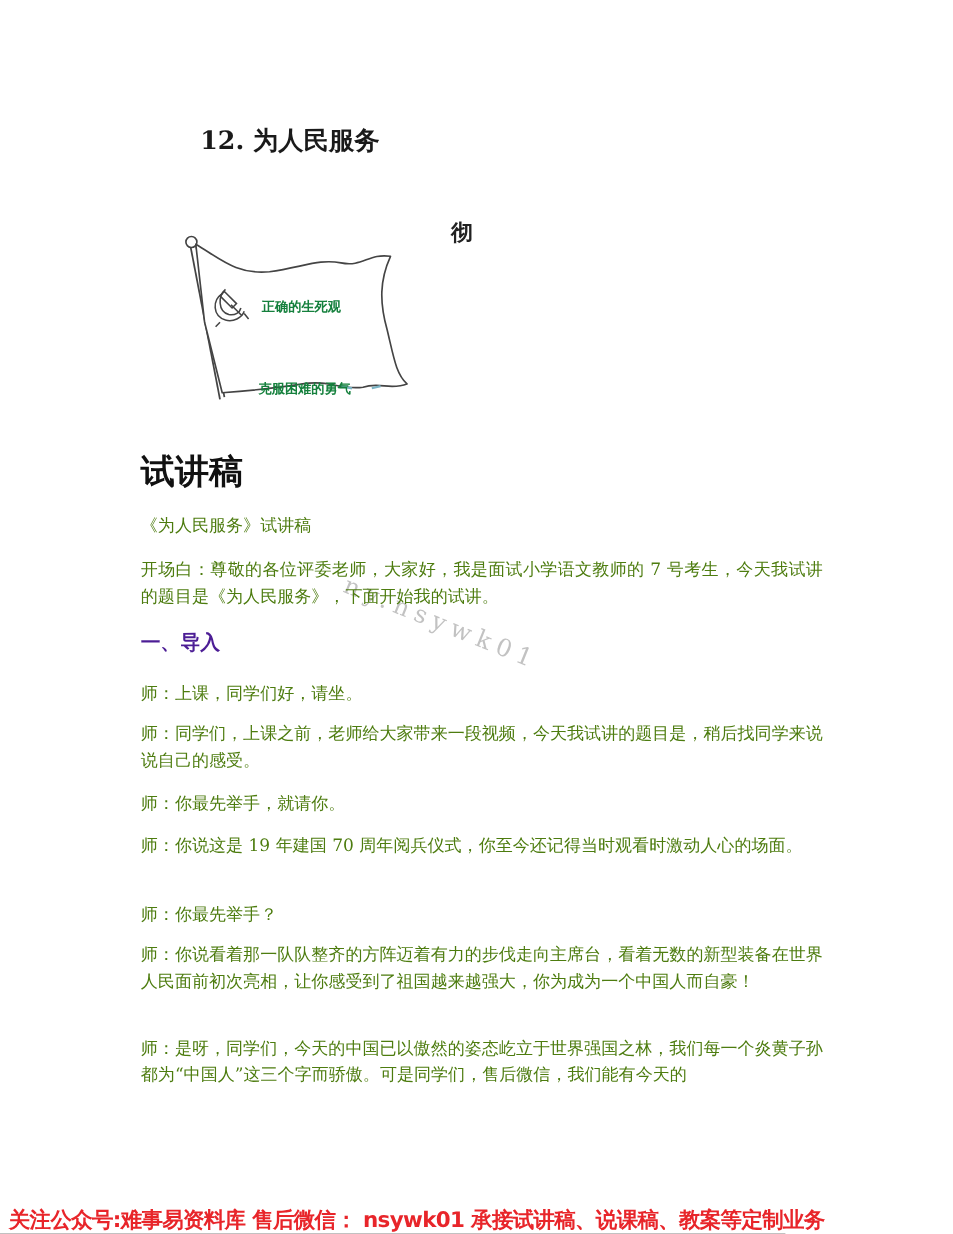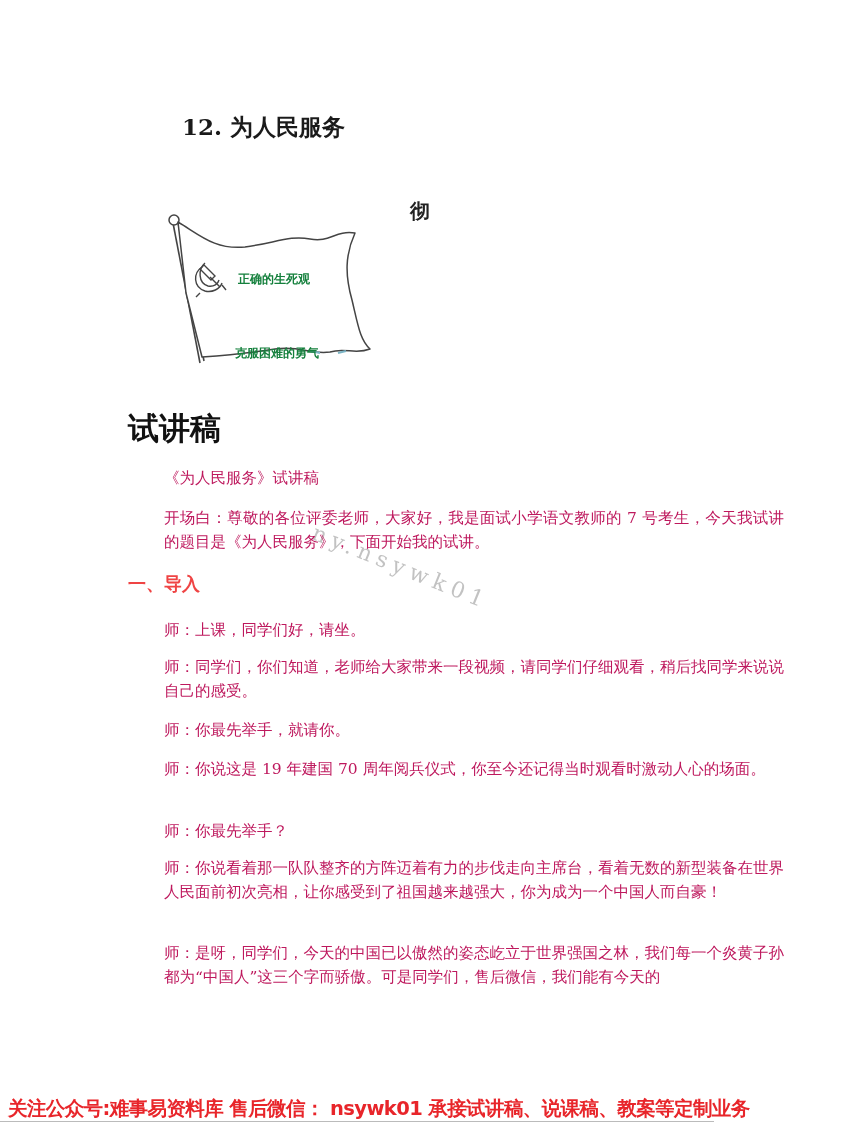--- a/index.html
+++ b/index.html
@@ -77,32 +77,31 @@
     white-space: nowrap;
     pointer-events: none;
   }
   .para {
     position: absolute;
     left: 128px;
     width: 620px;
     font-size: 15.5px;
     line-height: 24px;
     font-family: "DejaVu Serif", "Liberation Serif", serif;
-    color: #be185d;
+    color: #4d7c0f;
     text-align: justify;
-    margin-left: 36px;
   }
   .subheading {
     position: absolute;
     left: 128px;
     top: 572px;
     font-size: 18px;
     font-weight: bold;
     font-family: "DejaVu Sans", "Liberation Sans", sans-serif;
-    color: #ef4444;
+    color: #4c1d95;
   }
   .footer-banner {
     position: absolute;
     left: 0;
     top: 1093px;
     width: 714px;
     height: 29px;
     border-bottom: 1px solid #bbb;
     box-sizing: border-box;
   }
@@ -156,21 +155,21 @@
 <div class="watermark">ny.nsywk01</div>
 
 <div class="para" style="top:466px;">《为人民服务》试讲稿</div>
 
 <div class="para" style="top:506px;">开场白：尊敬的各位评委老师，大家好，我是面试小学语文教师的 7 号考生，今天我试讲的题目是《为人民服务》，下面开始我的试讲。</div>
 
 <div class="subheading">一、导入</div>
 
 <div class="para" style="top:618px;">师：上课，同学们好，请坐。</div>
 
-<div class="para" style="top:655px;">师：同学们，你们知道，老师给大家带来一段视频，请同学们仔细观看，稍后找同学来说说自己的感受。</div>
+<div class="para" style="top:655px;">师：同学们，上课之前，老师给大家带来一段视频，今天我试讲的题目是，稍后找同学来说说自己的感受。</div>
 
 <div class="para" style="top:718px;">师：你最先举手，就请你。</div>
 
 <div class="para" style="top:757px;">师：你说这是 19 年建国 70 周年阅兵仪式，你至今还记得当时观看时激动人心的场面。</div>
 
 <div class="para" style="top:819px;">师：你最先举手？</div>
 
 <div class="para" style="top:856px;">师：你说看着那一队队整齐的方阵迈着有力的步伐走向主席台，看着无数的新型装备在世界人民面前初次亮相，让你感受到了祖国越来越强大，你为成为一个中国人而自豪！</div>
 
 <div class="para" style="top:941px;">师：是呀，同学们，今天的中国已以傲然的姿态屹立于世界强国之林，我们每一个炎黄子孙都为“中国人”这三个字而骄傲。可是同学们，售后微信，我们能有今天的</div>

